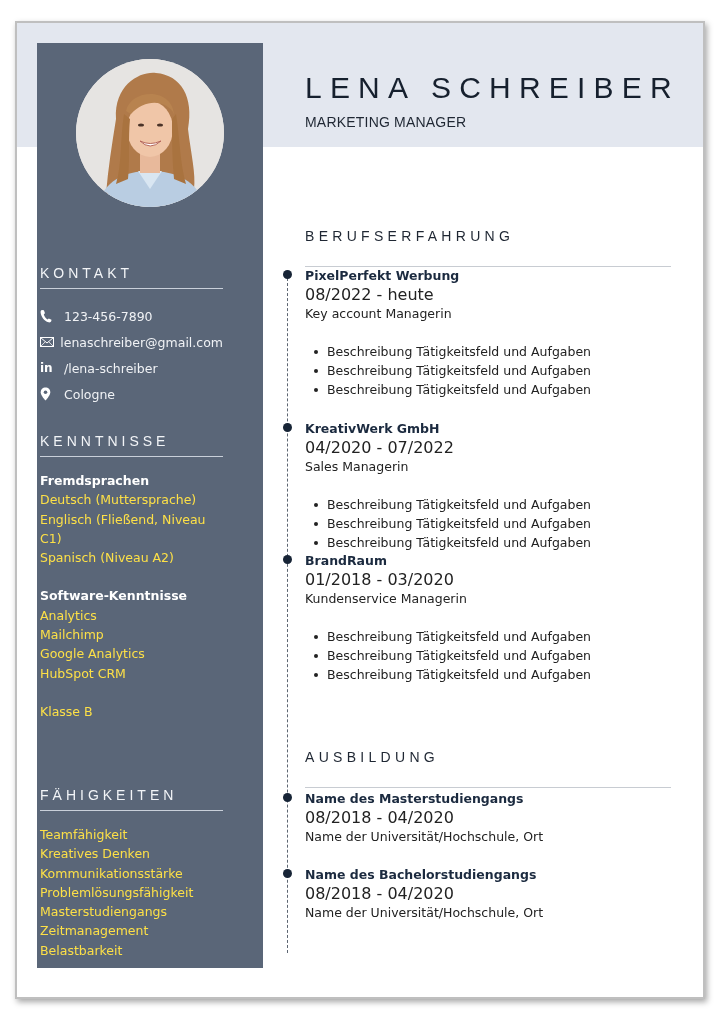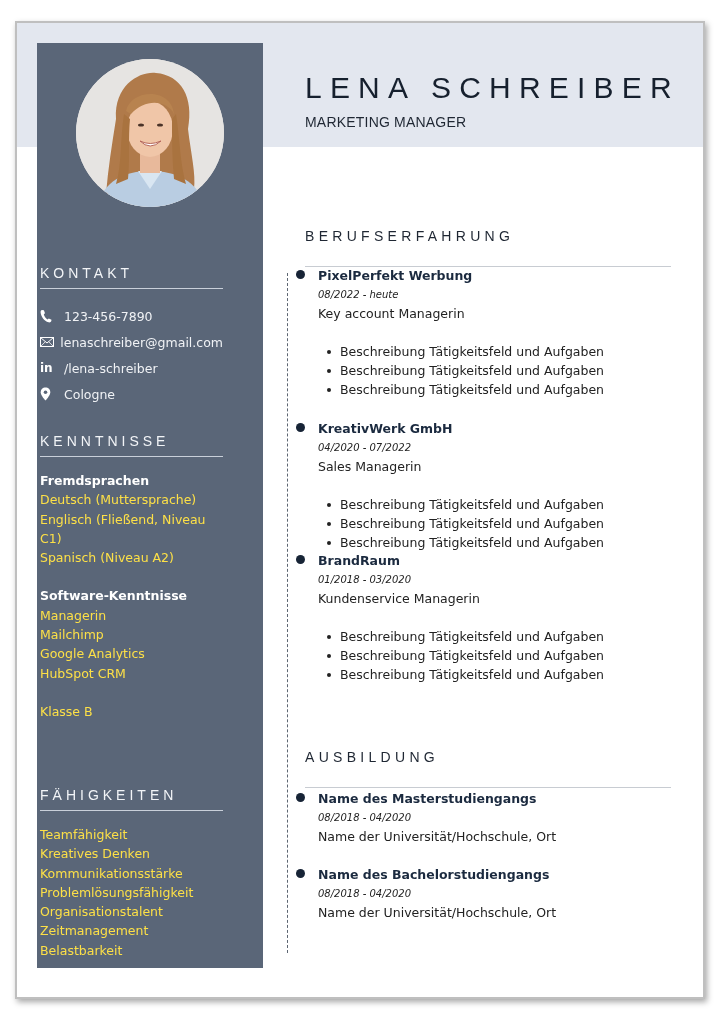--- a/index.html
+++ b/index.html
@@ -57,27 +57,27 @@
   .timeline {
     position: absolute; left: 270px; top: 250px; width: 0; height: 680px;
     border-left: 1.2px dashed #5d6672;
   }
 
   .main-section { position: absolute; left: 288px; width: 366px; }
   .main-title {
     font-family: "Liberation Sans", sans-serif; font-size: 14px; letter-spacing: 4.3px;
     color: #1f2733; padding-bottom: 22px; border-bottom: 1.5px solid #c8ccd2;
   }
-  .entry { position: relative; margin-left: 13px; }
+  .entry { position: relative; }
   .dot {
     position: absolute; left: -22.5px; top: 4px; width: 9px; height: 9px; border-radius: 50%;
     background: #172436;
   }
   .e-company { font-size: 12.5px; font-weight: bold; color: #1b2a3f; line-height: 19px; }
-  .e-date { font-size: 10px; font-style: italic; color: #222; line-height: 19px; }
+  .e-date { font-size: 16px; color: #222; line-height: 19px; }
   .e-role { font-size: 12.5px; color: #222; line-height: 19px; }
   .bullets { list-style: none; margin-top: 19px; padding-left: 9px; }
   .bullets li { font-size: 12.5px; color: #222; line-height: 19px; position: relative; padding-left: 13px; }
   .bullets li::before {
     content: ""; position: absolute; left: 0; top: 8px; width: 4px; height: 4px; border-radius: 50%; background: #222;
   }
 </style>
 </head>
 <body>
 
@@ -151,38 +151,38 @@
     <div class="side-section" style="top:390px;">
       <div class="side-title">KENNTNISSE</div>
       <div class="skill-group">
         <div class="skill-head">Fremdsprachen</div>
         <div class="skill-item">Deutsch (Muttersprache)</div>
         <div class="skill-item">Englisch (Fließend, Niveau C1)</div>
         <div class="skill-item">Spanisch (Niveau A2)</div>
       </div>
       <div class="skill-group">
         <div class="skill-head">Software-Kenntnisse</div>
-        <div class="skill-item">Managerin</div>
+        <div class="skill-item">Analytics</div>
         <div class="skill-item">Mailchimp</div>
         <div class="skill-item">Google Analytics</div>
         <div class="skill-item">HubSpot CRM</div>
       </div>
       <div class="skill-group">
         <div class="skill-item">Klasse B</div>
       </div>
     </div>
 
     <div class="side-section" style="top:744px;">
       <div class="side-title">FÄHIGKEITEN</div>
       <div class="ability-list">
         <div class="skill-item">Teamfähigkeit</div>
         <div class="skill-item">Kreatives Denken</div>
         <div class="skill-item">Kommunikationsstärke</div>
         <div class="skill-item">Problemlösungsfähigkeit</div>
-        <div class="skill-item">Organisationstalent</div>
+        <div class="skill-item">Masterstudiengangs</div>
         <div class="skill-item">Zeitmanagement</div>
         <div class="skill-item">Belastbarkeit</div>
       </div>
     </div>
   </div>
 
   <div class="name">LENA SCHREIBER</div>
   <div class="role">MARKETING MANAGER</div>
 
   <div class="timeline"></div>

